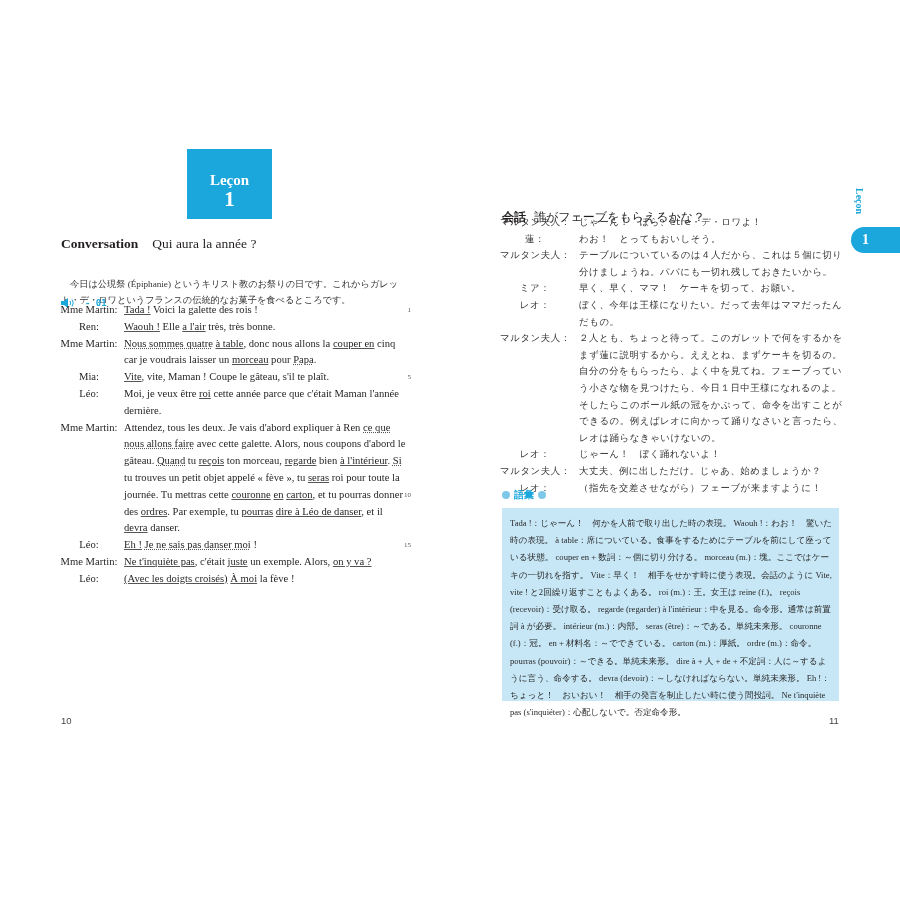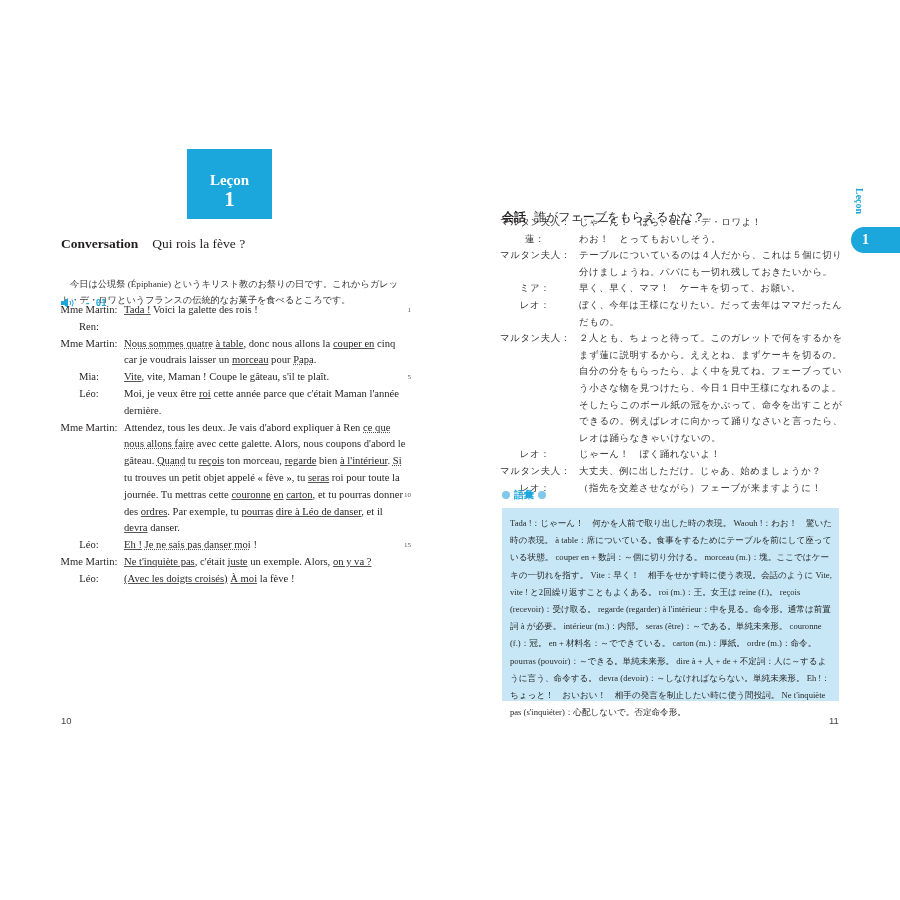--- a/index.html
+++ b/index.html
@@ -51,21 +51,21 @@
 </head>
 <body>
 
 <div class="page left">
   <div class="lesson-box">
     <div class="w">Leçon</div>
     <div class="n">1</div>
   </div>
 
   <div class="conv-title">
-    <b>Conversation</b><span>Qui rois la fève ?</span>
+    <b>Conversation</b><span>Qui aura la année ?</span>
   </div>
 
   <div class="intro">今日は公現祭 (Épiphanie) というキリスト教のお祭りの日です。これからガレット・デ・ロワというフランスの伝統的なお菓子を食べるところです。</div>
 
   <div class="audio">
     <svg width="16" height="10" viewBox="0 0 16 10">
       <path d="M0 3 H3 L7 0 V10 L3 7 H0 Z" fill="#1ba6dc"></path>
       <path d="M9 3 Q10.5 5 9 7" stroke="#1ba6dc" fill="none" stroke-width="1"></path>
       <path d="M11 1.5 Q13.5 5 11 8.5" stroke="#1ba6dc" fill="none" stroke-width="1"></path>
     </svg>
@@ -73,20 +73,21 @@
   </div>
 
   <div class="dialog">
     <div class="row">
       <span class="spk">Mme Martin:</span>
       <span class="txt"><span class="u">Tada !</span> Voici la galette des rois !</span>
       <span class="ln">1</span>
     </div>
     <div class="row">
       <span class="spk">Ren:</span>
+      <span class="txt"><span class="u">Waouh !</span> Elle <span class="u">a l'air</span> très, très bonne.</span>
     </div>
     <div class="row">
       <span class="spk">Mme Martin:</span>
       <span class="txt"><span class="ud">Nous sommes quatre</span> <span class="u">à table</span>, donc nous allons la <span class="u">couper en</span> cinq car je voudrais laisser un <span class="u">morceau</span> pour <span class="ud">Papa</span>.</span>
     </div>
     <div class="row">
       <span class="spk">Mia:</span>
       <span class="txt"><span class="u">Vite</span>, vite, Maman ! Coupe le gâteau, s'il te plaît.</span>
       <span class="ln">5</span>
     </div>

